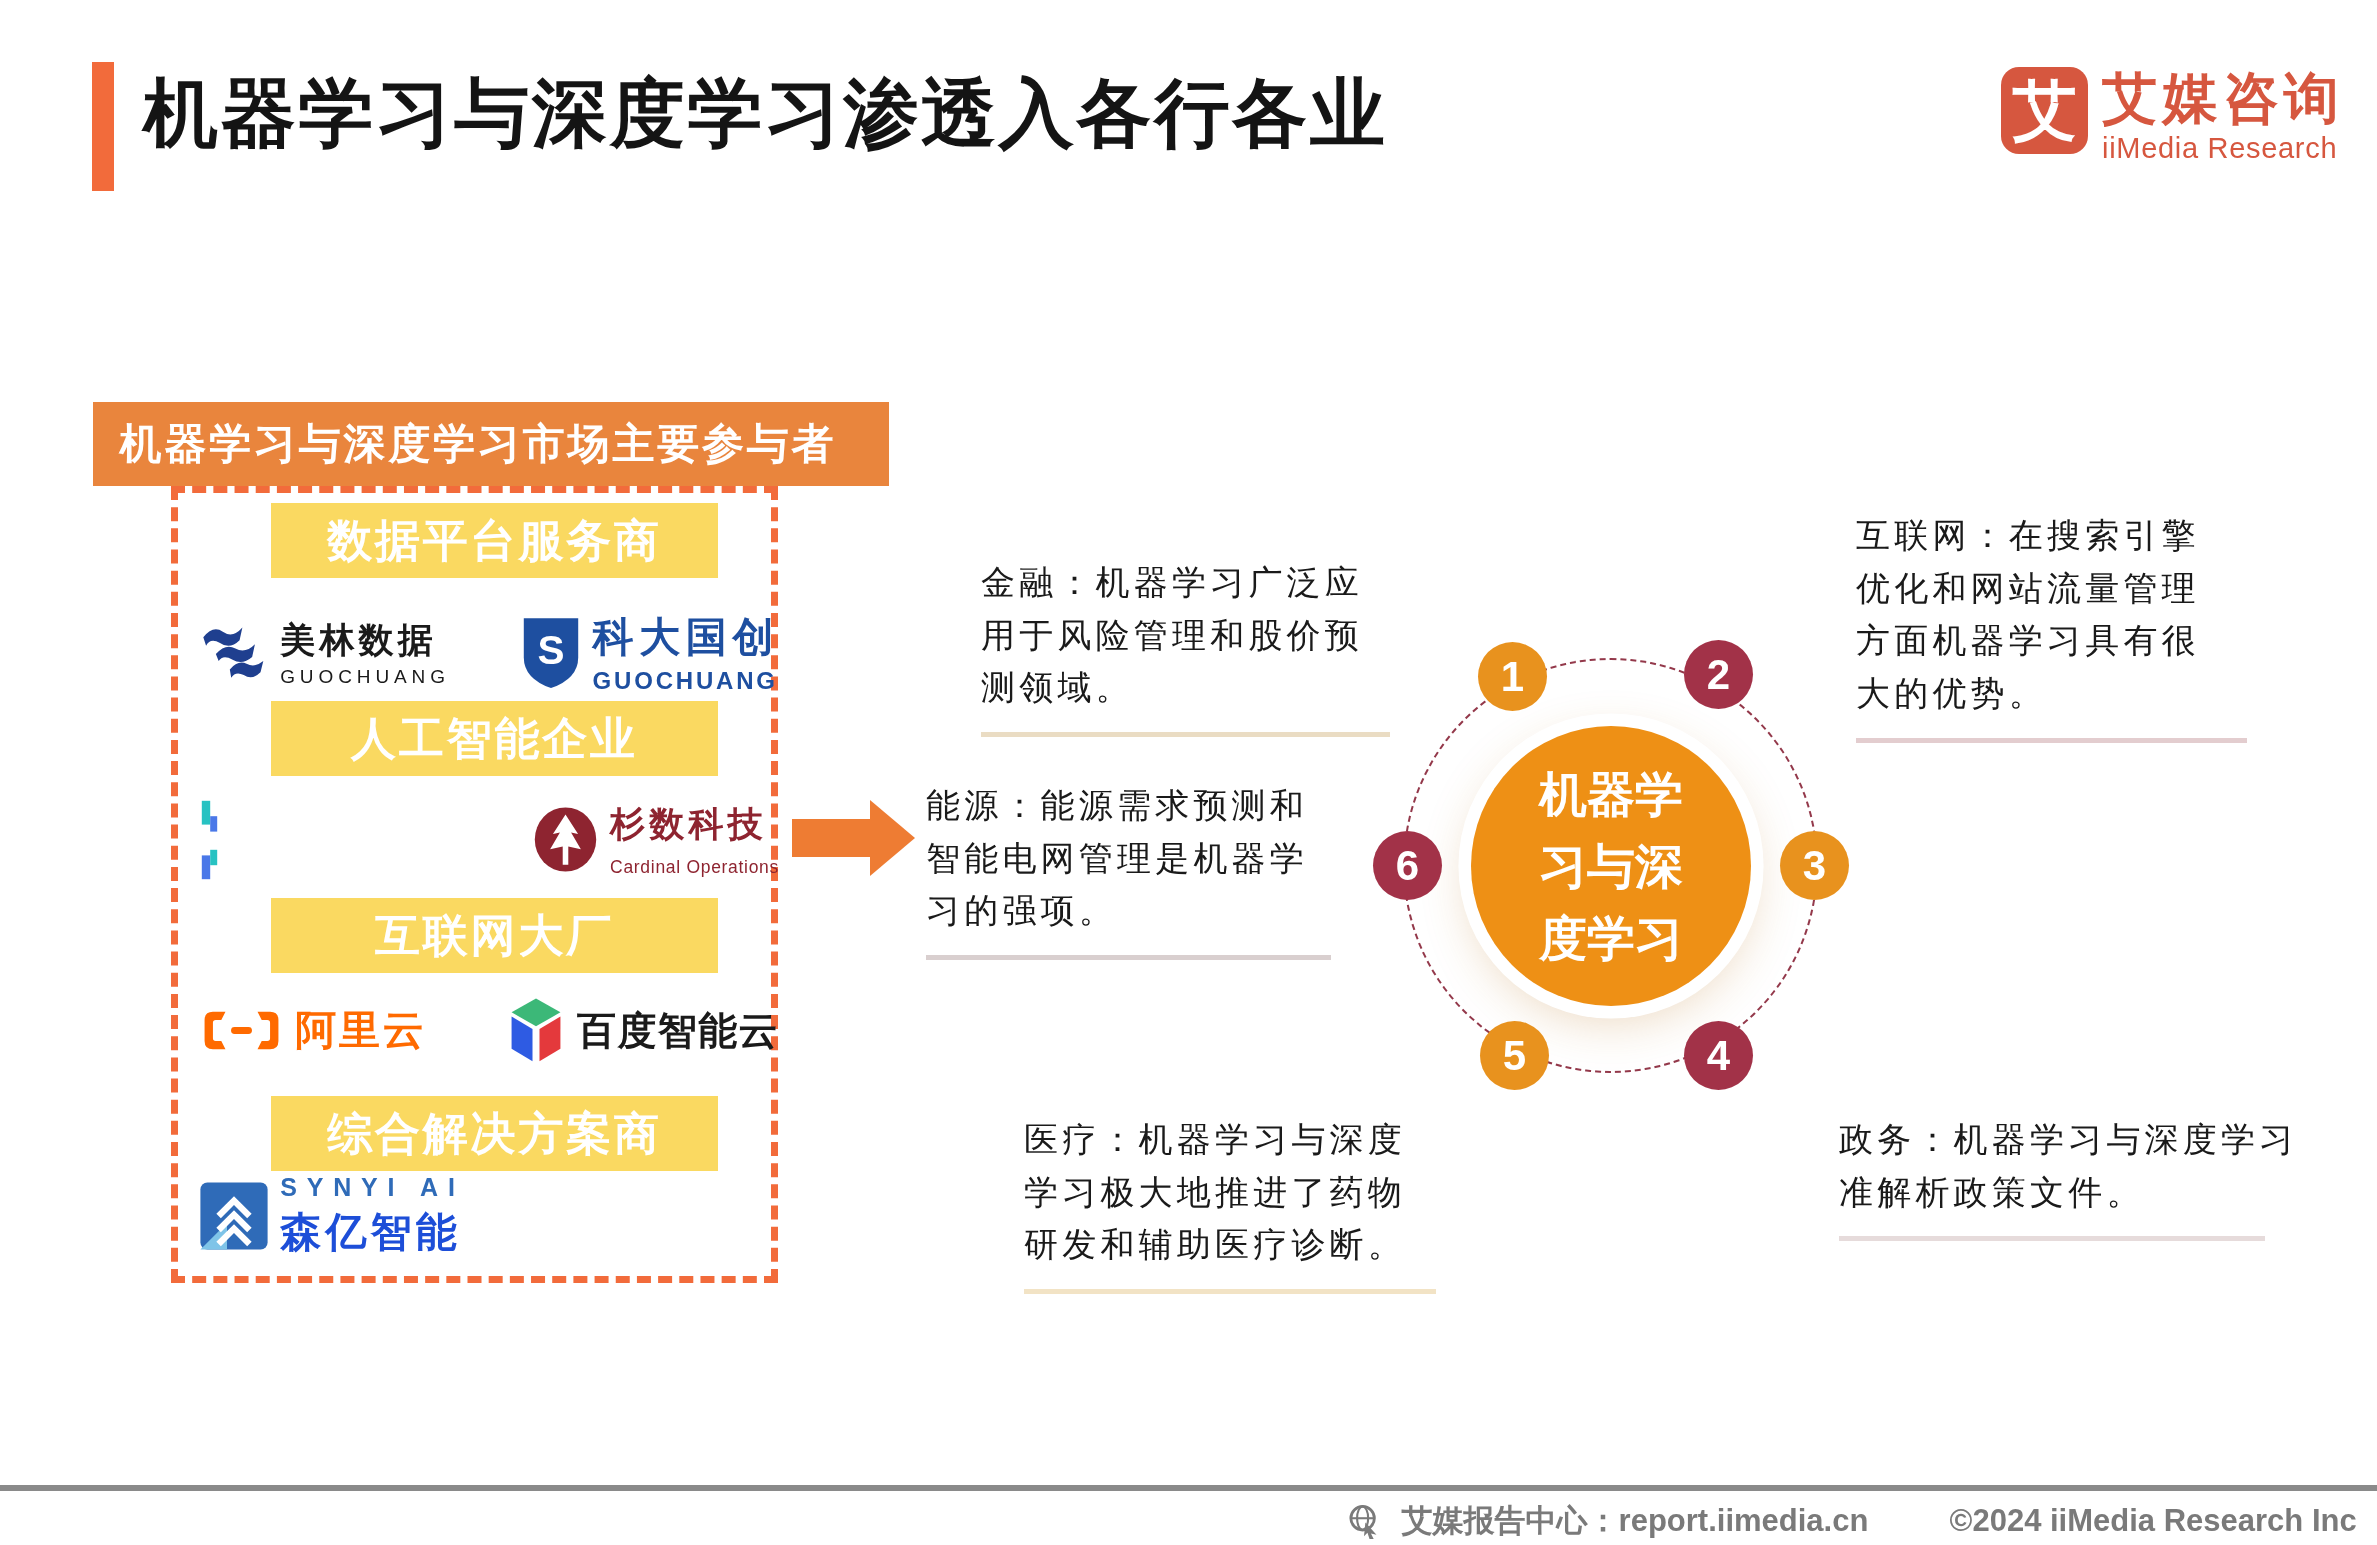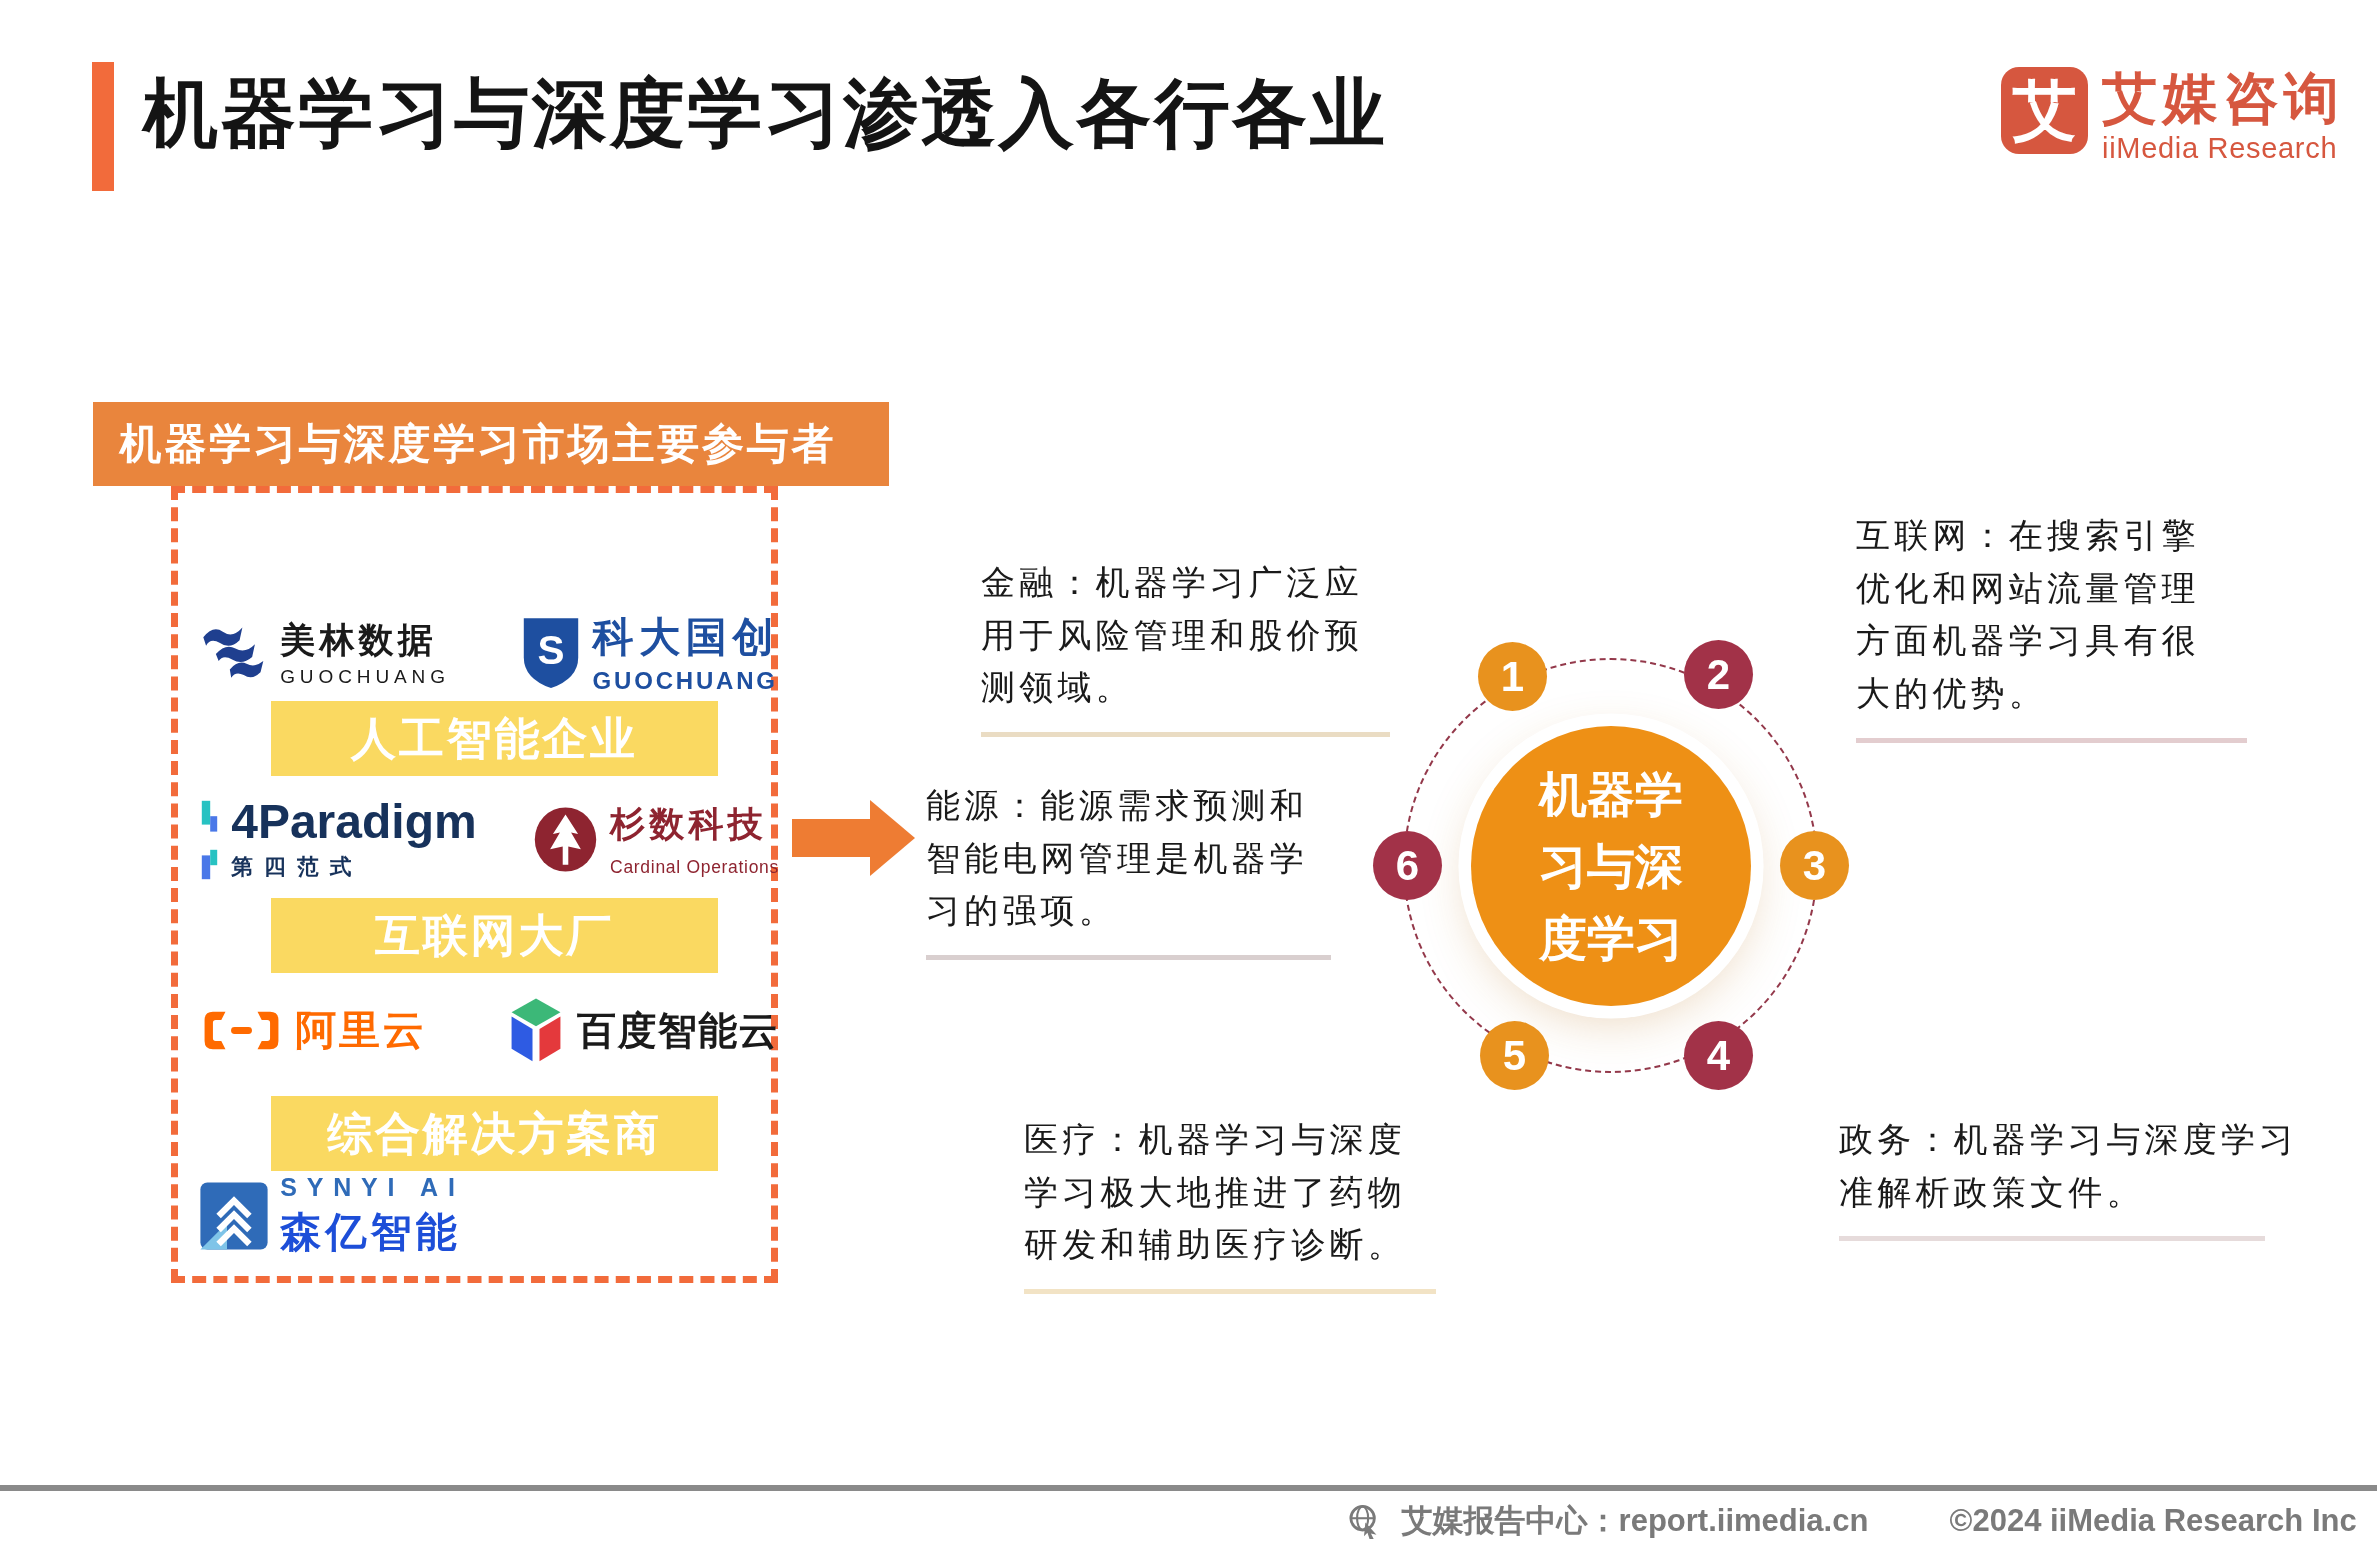--- a/index.html
+++ b/index.html
@@ -93,20 +93,21 @@
     <div class="brand-mark">艾</div>
     <div class="lcol">
       <div class="brand-zh">艾媒咨询</div>
       <div class="brand-en">iiMedia Research</div>
     </div>
   </div>
 
   <div class="abs panel-header">机器学习与深度学习市场主要参与者</div>
   <div class="abs dashed-box"></div>
 
+  <div class="abs banner b1">数据平台服务商</div>
   <div class="abs logo-row r1">
     <div class="logo">
       <svg width="70" height="60" viewBox="0 0 100 86">
         <path d="M6 22 Q20 4 34 14 Q48 24 62 8 L58 26 Q44 40 30 30 Q16 22 10 34 Z" fill="#1F3F8F"></path>
         <path d="M24 46 Q38 30 52 38 Q66 46 80 32 L76 50 Q62 62 48 54 Q34 46 28 56 Z" fill="#1F3F8F"></path>
         <path d="M44 68 Q56 54 68 60 Q80 66 92 56 L88 72 Q76 84 64 76 Q52 70 46 80 Z" fill="#1F3F8F"></path>
       </svg>
       <div class="lcol">
         <div class="merit-zh">美林数据</div>
         <div class="merit-en">GUOCHUANG</div>
@@ -126,24 +127,20 @@
 
   <div class="abs banner b2">人工智能企业</div>
   <div class="abs logo-row r2">
     <div class="logo">
       <svg width="21" height="84" viewBox="0 0 30 120">
         <rect x="4" y="4" width="12" height="34" fill="#27C2C2"></rect>
         <rect x="16" y="26" width="10" height="22" fill="#4A78E8"></rect>
         <rect x="4" y="82" width="12" height="34" fill="#4A78E8"></rect>
         <rect x="16" y="74" width="10" height="22" fill="#27C2C2"></rect>
       </svg>
-      <div class="lcol">
-        <div class="par-en">4Paradigm</div>
-        <div class="par-zh">第四范式</div>
-      </div>
     </div>
     <div class="logo">
       <svg width="67" height="67" viewBox="0 0 96 96">
         <ellipse cx="48" cy="48" rx="44" ry="46" fill="#8E2430"></ellipse>
         <path d="M48 12 L66 40 L56 38 L70 62 L52 58 L52 84 L44 84 L44 58 L26 62 L40 38 L30 40 Z" fill="#ffffff"></path>
       </svg>
       <div class="lcol">
         <div class="car-zh">杉数科技</div>
         <div class="car-en">Cardinal Operations</div>
       </div>

